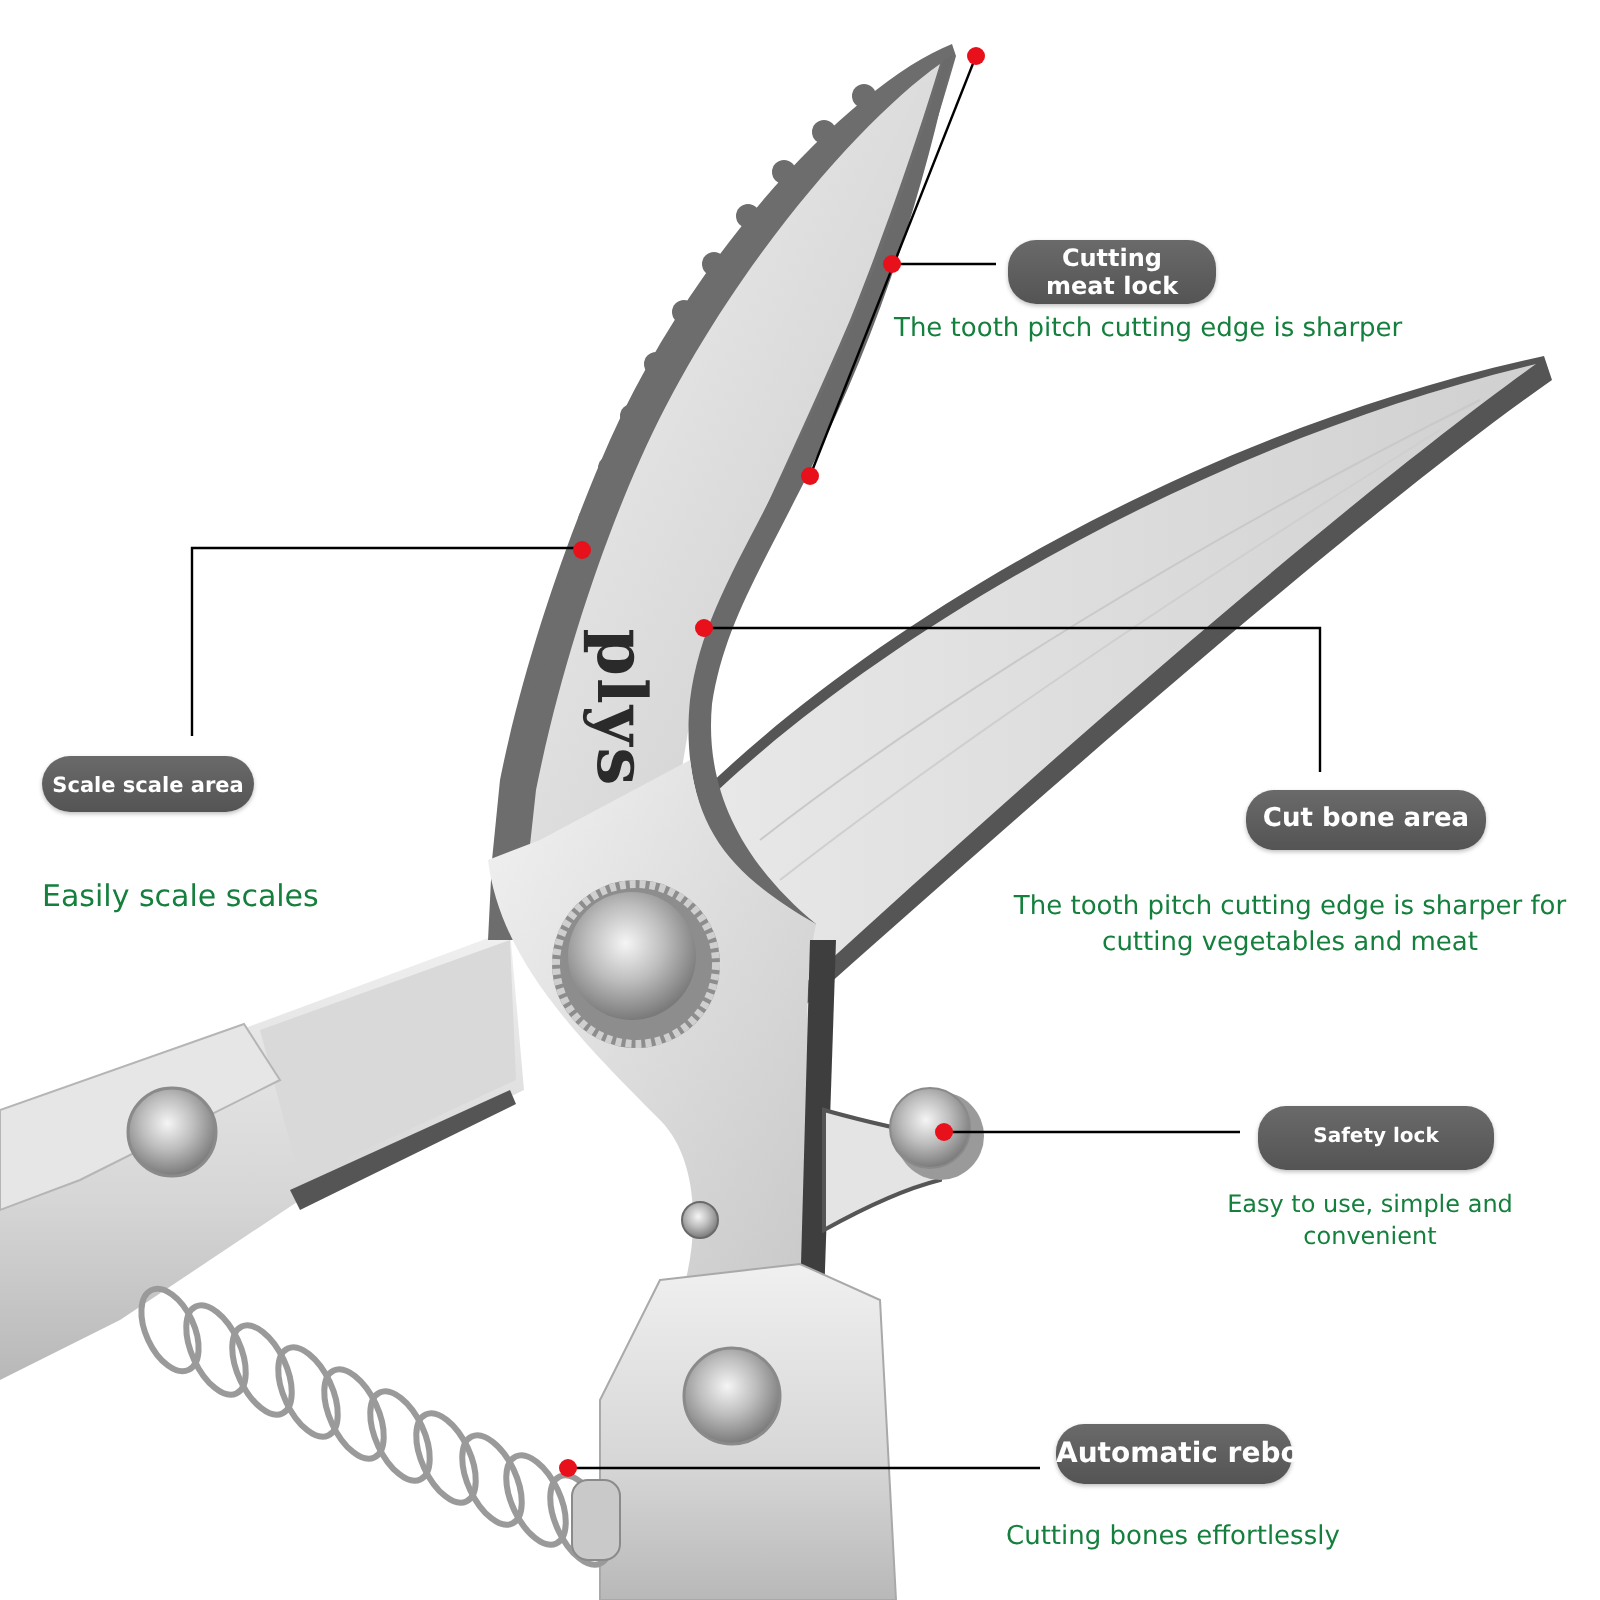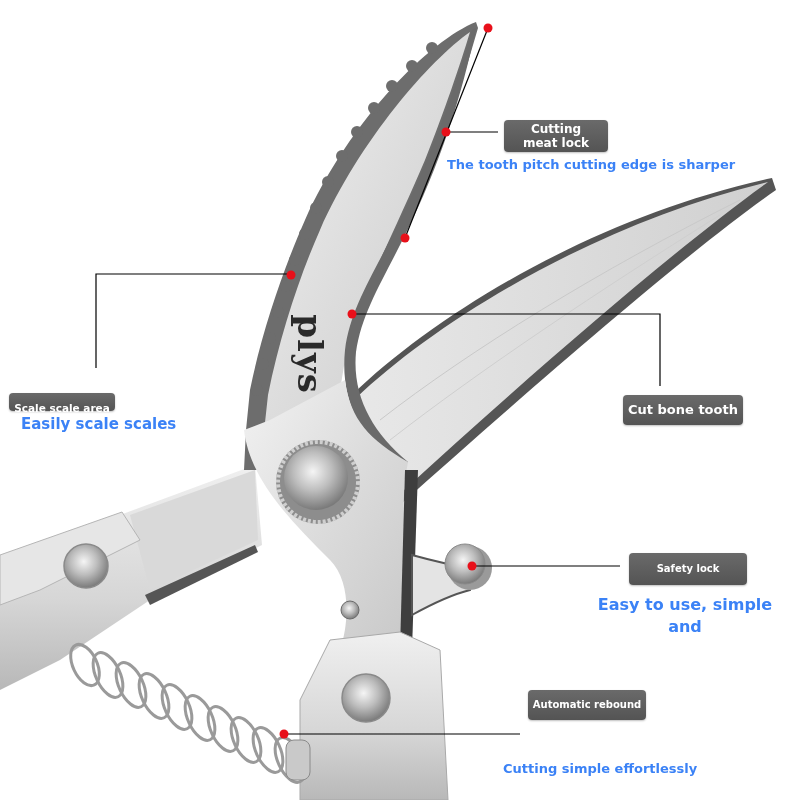--- a/index.html
+++ b/index.html
@@ -3,30 +3,30 @@
   <meta charset="utf-8">
   <style>
     html, body { margin: 0; padding: 0; background: #ffffff; }
     body { width: 800px; height: 800px; position: relative; overflow: hidden; font-family: "DejaVu Sans", sans-serif; }
     .stage { position: absolute; left: 0; top: 0; width: 800px; height: 800px; }
     svg.art { position: absolute; left: 0; top: 0; }
     .pill {
       position: absolute;
       background: linear-gradient(180deg, #6a6a6a 0%, #545454 100%);
       color: #ffffff;
-      border-radius: 4px;
+      border-radius: 14px;
       font-weight: bold;
       text-align: center;
       white-space: nowrap;
       box-shadow: 0 1px 2px rgba(0,0,0,0.25);
     }
     .desc {
       position: absolute;
-      color: #3b82f6;
-      font-weight: bold;
+      color: #15803d;
+      font-weight: normal;
       line-height: 1.35;
     }
     .brand {
       position: absolute;
       font-family: "DejaVu Serif", serif;
       font-weight: bold;
       color: #2a2a2a;
       font-size: 34px;
       transform: rotate(90deg);
       transform-origin: center;
@@ -184,26 +184,31 @@
   <div class="brand" style="left: 270px; top: 334px; width: 80px; height: 40px; line-height: 40px; text-align:center;">plys</div>
 
   <div class="pill" style="left: 504px; top: 120px; width: 104px; height: 32px; font-size: 12px; line-height: 14px; padding-top: 2px; box-sizing: border-box;">
     <div>Cutting</div>
     <div>meat lock</div>
   </div>
   <div class="desc" style="left: 447px; top: 156px; font-size: 13px;">
     <div>The tooth pitch cutting edge is sharper</div>
   </div>
 
-  <div class="pill" style="left: 9px; top: 378px; width: 106px; height: 18px; line-height: 30px; font-size: 10.5px; margin-top: 15px;">Scale scale area</div>
-  <div class="desc" style="left: 21px; top: 414px; font-size: 15px;">Easily scale scales</div>
-
-  <div class="pill" style="left: 623px; top: 395px; width: 120px; height: 30px; line-height: 30px; font-size: 13px;">Cut bone tooth</div>
+  <div class="pill" style="left: 21px; top: 378px; width: 106px; height: 28px; line-height: 30px; font-size: 10.5px;">Scale scale area</div>
+  <div class="desc" style="left: 21px; top: 438px; font-size: 15px;">Easily scale scales</div>
+
+  <div class="pill" style="left: 623px; top: 395px; width: 120px; height: 30px; line-height: 30px; font-size: 13px;">Cut bone area</div>
+  <div class="desc" style="left: 490px; top: 445px; width: 310px; text-align: center; font-size: 13px;">
+    <div>The tooth pitch cutting edge is sharper for</div>
+    <div>cutting vegetables and meat</div>
+  </div>
 
   <div class="pill" style="left: 629px; top: 553px; width: 118px; height: 32px; line-height: 32px; font-size: 10px;">Safety lock</div>
-  <div class="desc" style="left: 585px; top: 594px; width: 200px; text-align: center; font-size: 16px;">
+  <div class="desc" style="left: 585px; top: 594px; width: 200px; text-align: center; font-size: 12px;">
     <div>Easy to use, simple and</div>
-  </div>
-
-  <div class="pill" style="left: 528px; top: 690px; width: 118px; height: 30px; line-height: 30px; font-size: 10px;">Automatic rebound</div>
-  <div class="desc" style="left: 503px; top: 760px; font-size: 13px;">Cutting simple effortlessly</div>
+    <div>convenient</div>
+  </div>
+
+  <div class="pill" style="left: 528px; top: 712px; width: 118px; height: 30px; line-height: 30px; font-size: 14px;">Automatic rebound</div>
+  <div class="desc" style="left: 503px; top: 760px; font-size: 13px;">Cutting bones effortlessly</div>
 
 </div>
 
 </body></html>

